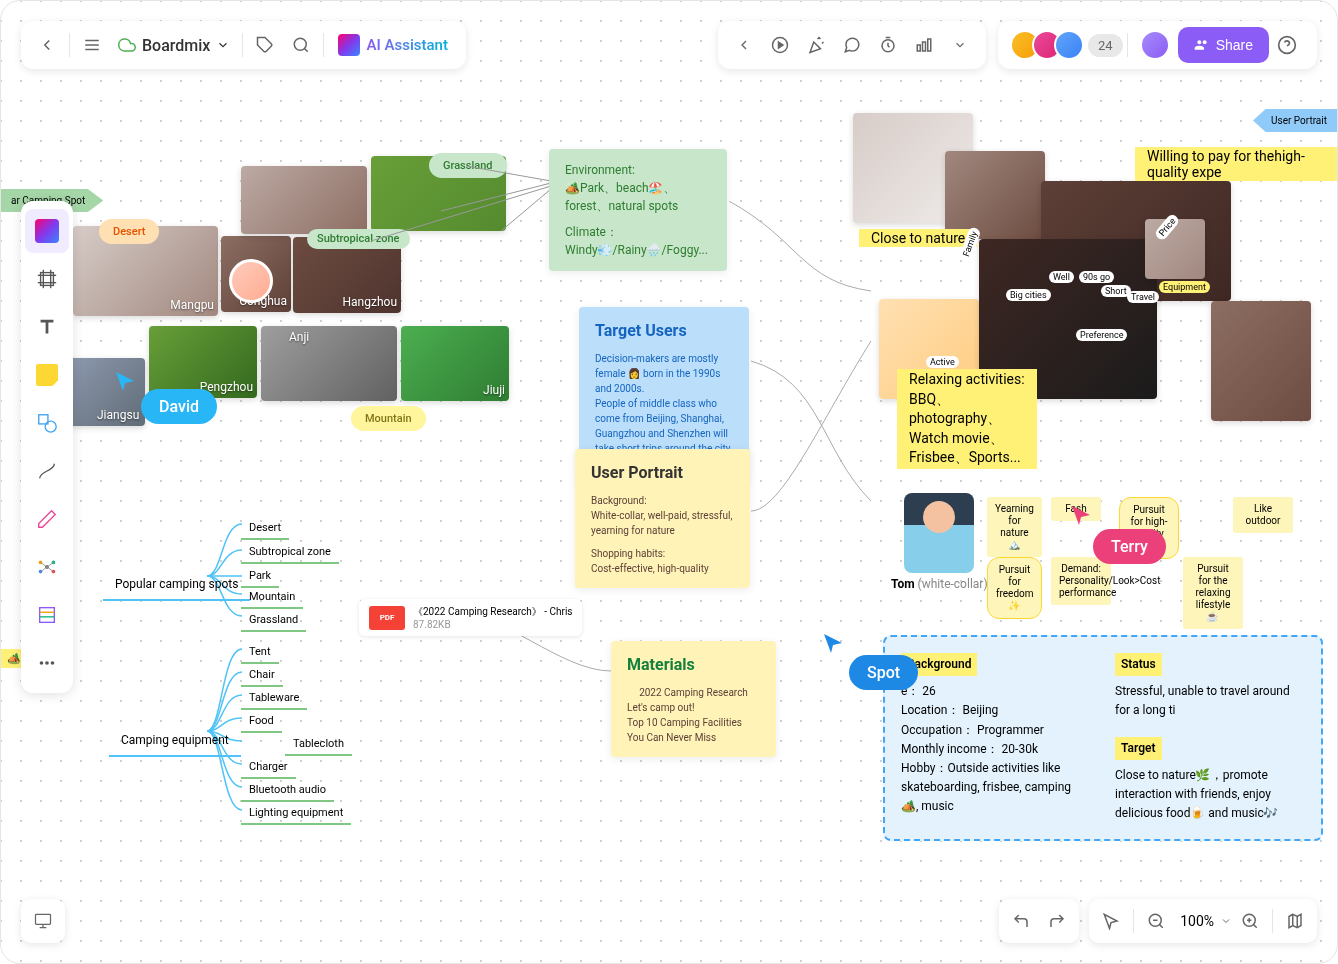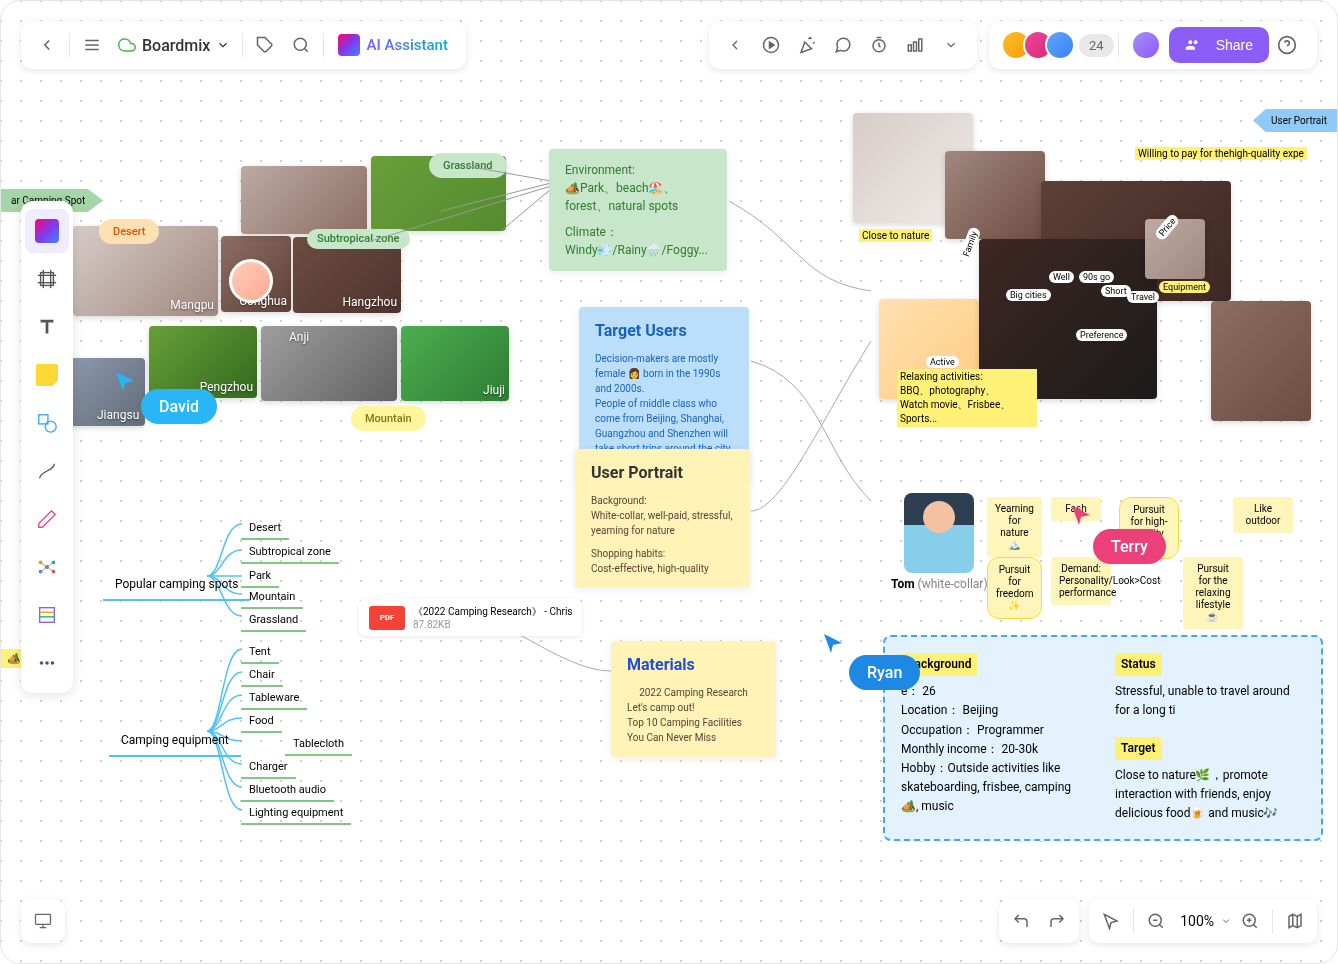--- a/index.html
+++ b/index.html
@@ -31,21 +31,21 @@
 
 .ai-assistant { display: flex; align-items: center; gap: 6px; padding: 0 10px; font-size: 15px; font-weight: 600; }
 .ai-assistant .gradient-text { background: linear-gradient(90deg, #8b5cf6, #06b6d4); -webkit-background-clip: text; -webkit-text-fill-color: transparent; }
 .ai-logo { width: 22px; height: 22px; background: linear-gradient(135deg, #ff006e, #8338ec, #3a86ff); border-radius: 4px; }
 
 .toolbar-right { margin-left: auto; display: flex; align-items: center; gap: 12px; }
 .avatars { display: flex; align-items: center; }
 .avatar { width: 30px; height: 30px; border-radius: 50%; margin-left: -8px; border: 2px solid #fff; }
 .avatar:first-child { margin-left: 0; }
 .avatar-count { background: #e8e8e8; color: #666; padding: 4px 10px; border-radius: 14px; font-size: 13px; margin-left: 4px; }
-.share-btn { background: #8b5cf6; color: #fff; border: none; border-radius: 10px; padding: 10px 16px; font-size: 14px; font-weight: 500; display: flex; align-items: center; gap: 15px; cursor: pointer; }
+.share-btn { background: #8b5cf6; color: #fff; border: none; border-radius: 10px; padding: 10px 16px; font-size: 14px; font-weight: 500; display: flex; align-items: center; gap: 6px; cursor: pointer; }
 
 
 .tool-panel {
   position: absolute; left: 20px; top: 200px; width: 52px;
   background: #fff; border-radius: 12px; box-shadow: 0 2px 12px rgba(0,0,0,0.12);
   display: flex; flex-direction: column; align-items: center; padding: 8px 0; gap: 4px; z-index: 100;
 }
 .tool-btn {
   width: 44px; height: 44px; display: flex; align-items: center; justify-content: center;
   border: none; background: transparent; cursor: pointer; border-radius: 8px; color: #555;
@@ -88,21 +88,21 @@
 .detail-panel { position: absolute; background: #e3f2fd; border: 2px dashed #42a5f5; border-radius: 8px; padding: 16px; font-size: 12px; line-height: 1.6; }
 .detail-heading { background: #fff176; display: inline-block; padding: 2px 6px; font-weight: 600; margin-bottom: 6px; }
 
 
 .bottom-left { position: absolute; bottom: 20px; left: 20px; width: 44px; height: 44px; background: #fff; border-radius: 10px; box-shadow: 0 2px 8px rgba(0,0,0,0.1); display: flex; align-items: center; justify-content: center; }
 .bottom-right { position: absolute; bottom: 20px; right: 20px; display: flex; gap: 10px; }
 .zoom-widget { background: #fff; border-radius: 10px; box-shadow: 0 2px 8px rgba(0,0,0,0.1); display: flex; align-items: center; padding: 4px; height: 44px; }
 .zoom-btn { width: 36px; height: 36px; border: none; background: transparent; cursor: pointer; display: flex; align-items: center; justify-content: center; color: #666; }
 .zoom-text { padding: 0 6px; font-size: 14px; }
 
-.highlight-text { position: absolute; background: #fff176; font-size: 10px; padding: 1px 3px; }
+.highlight-text { position: absolute; background: #fff176; font-size: 14px; padding: 1px 12px; }
 .tag-label { position: absolute; font-size: 9px; background: #fff; padding: 1px 4px; border-radius: 6px; }
 
 svg { display: block; }
 .connect-svg { position: absolute; pointer-events: none; }
 
 .corner-tag { position: absolute; background: #a5d6a7; padding: 6px 18px 6px 10px; font-size: 10px; clip-path: polygon(0 0, 85% 0, 100% 50%, 85% 100%, 0 100%); }
 .corner-tag-blue { position: absolute; background: #90caf9; padding: 6px 10px 6px 18px; font-size: 10px; clip-path: polygon(15% 0, 100% 0, 100% 100%, 15% 100%, 0 50%); }
 </style>
 </head>
 <body>
@@ -348,21 +348,21 @@
 <div class="sticky sticky-yellow" style="top:448px; left:574px; width:175px;">
   <div class="sticky-title" style="color:#333;">User Portrait</div>
   <div style="font-size:10px;">Background:</div>
   <div style="font-size:10px;">White-collar, well-paid, stressful, yearning for nature</div>
   <div style="height:8px;"></div>
   <div style="font-size:10px;">Shopping habits:</div>
   <div style="font-size:10px;">Cost-effective, high-quality</div>
 </div>
 
 <div class="sticky sticky-yellow" style="top:640px; left:610px; width:165px;">
-  <div class="sticky-title" style="color:#1d4ed8;">Materials</div>
+  <div class="sticky-title" style="color:#15803d;">Materials</div>
   <div style="font-size:10px;text-align:center;">2022 Camping Research</div>
   <div style="font-size:10px;">Let's camp out!</div>
   <div style="font-size:10px;">Top 10 Camping Facilities You Can Never Miss</div>
 </div>
 
 <svg class="connect-svg" style="top:200px; left:720px; width:160px; height:400px;" viewBox="0 0 160 400">
   <path d="M8 0 C 80 40, 80 80, 150 90" stroke="#aaa" stroke-width="1" fill="none"></path>
   <path d="M30 160 C 100 180, 100 250, 150 300" stroke="#aaa" stroke-width="1" fill="none"></path>
   <path d="M30 310 C 60 310, 100 220, 150 140" stroke="#aaa" stroke-width="1" fill="none"></path>
 </svg>
@@ -376,21 +376,21 @@
 <div class="cursor-label" style="top:388px; left:140px; background:#29b6f6;">David</div>
 
 <svg style="position:absolute; top:502px; left:1068px; z-index:51;" width="24" height="24" viewBox="0 0 24 24">
     <path d="M3 3 L21 12 L12 14 L10 22 Z" fill="#ec407a"></path>
   </svg>
 <div class="cursor-label" style="top:528px; left:1092px; background:#ec407a;">Terry</div>
 
 <svg style="position:absolute; top:630px; left:820px; z-index:51;" width="24" height="24" viewBox="0 0 24 24">
     <path d="M3 3 L21 12 L12 14 L10 22 Z" fill="#1e88e5"></path>
   </svg>
-<div class="cursor-label" style="top:654px; left:848px; background:#1e88e5;">Ryan</div>
+<div class="cursor-label" style="top:654px; left:848px; background:#1e88e5;">Spot</div>
 
 <svg class="connect-svg" style="top:515px; left:196px; width:50px; height:110px;" viewBox="0 0 50 110">
   <path d="M10 60 C 25 60, 25 8, 45 8" stroke="#4fc3f7" stroke-width="1.5" fill="none"></path>
   <path d="M10 60 C 25 60, 25 34, 45 34" stroke="#4fc3f7" stroke-width="1.5" fill="none"></path>
   <path d="M10 60 C 25 60, 25 60, 45 60" stroke="#4fc3f7" stroke-width="1.5" fill="none"></path>
   <path d="M10 60 C 25 60, 25 78, 45 78" stroke="#4fc3f7" stroke-width="1.5" fill="none"></path>
   <path d="M10 60 C 25 60, 25 100, 45 100" stroke="#4fc3f7" stroke-width="1.5" fill="none"></path>
 </svg>
 <div class="mind-root" style="top:568px; left:102px;text-align:center;">Popular camping spots</div>
 <div class="mind-leaf" style="top:516px; left:240px;">Desert</div>

